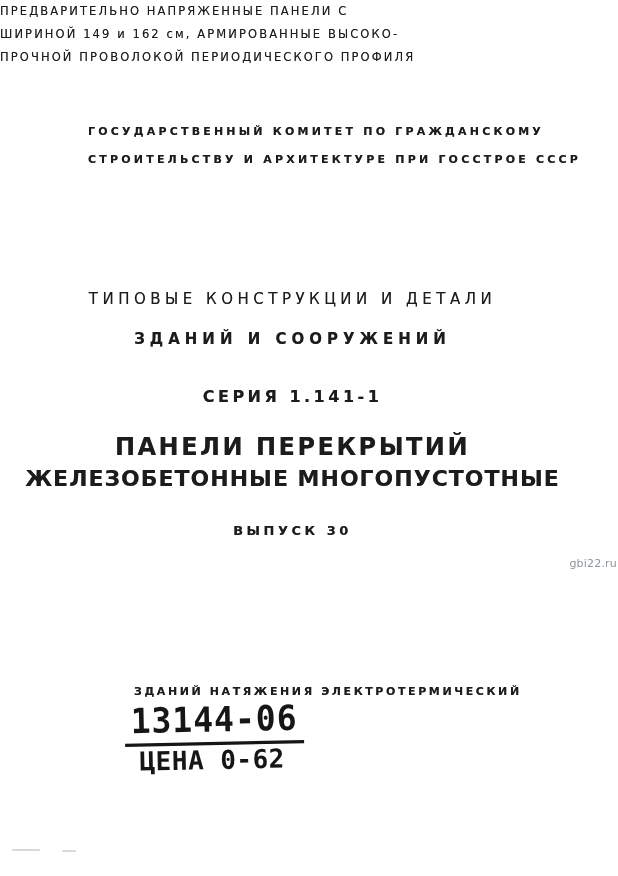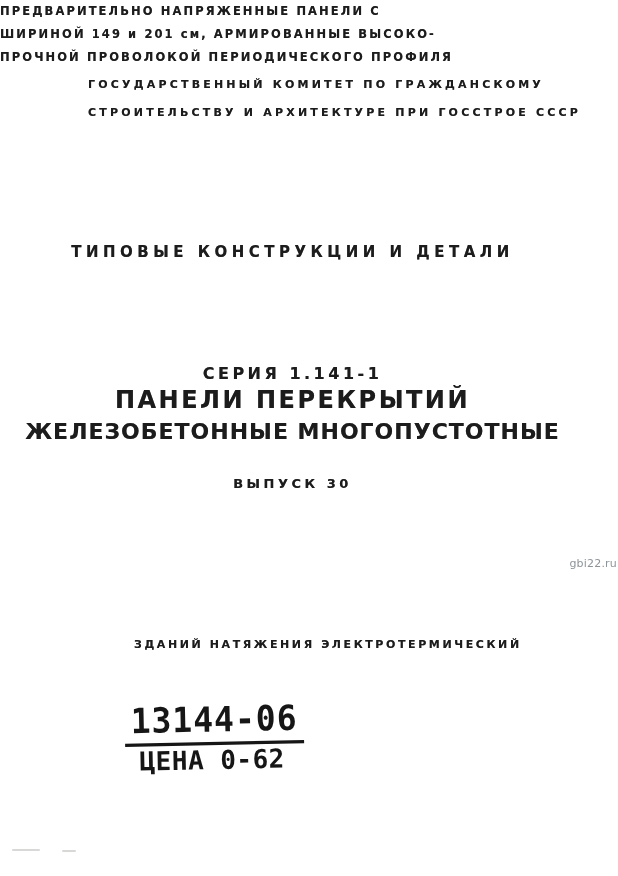--- a/index.html
+++ b/index.html
@@ -13,40 +13,41 @@
     position: relative;
     width: 618px; height: 876px;
     background: #ffffff;
     color: #1c1c1c;
   }
   .txt {
     position: absolute;
     white-space: nowrap;
     color: #1c1c1c;
     text-shadow: 0 0 0.5px rgba(20,20,20,0.55);
+    margin-top: 47px;
   }
   
   .org-header {
     left: 88px; top: 71px;
     font-size: 11px; font-weight: bold;
     letter-spacing: 3.2px; line-height: 28px;
   }
   
   .centered {
     left: 20px; width: 545px; text-align: center;
   }
-  .series-title-1 { top: 243px; font-size: 15px; font-weight: bold; letter-spacing: 4.5px; }
+  .series-title-1 { top: 243px; font-size: 15px; font-weight: normal; letter-spacing: 4.5px; }
   .series-title-2 { top: 283px; font-size: 15px; font-weight: bold; letter-spacing: 5px; }
-  .series-number  { top: 364px; font-size: 16px; font-weight: bold; letter-spacing: 3.5px; }
+  .series-number  { top: 340px; font-size: 16px; font-weight: bold; letter-spacing: 3.5px; }
   .main-title-1   { top: 386px; font-size: 24px; font-weight: bold; letter-spacing: 2.5px; }
   .main-title-2   { top: 419px; font-size: 22px; font-weight: bold; letter-spacing: 1px; }
   .issue-label    { top: 476px; font-size: 13px; font-weight: bold; letter-spacing: 3.5px; }
   .description {
     left: 99px; top: 509px;
-    font-size: 11.5px; font-weight: bold;
+    font-size: 11.5px; font-weight: normal;
     letter-spacing: 2.1px; line-height: 23px;
     white-space: nowrap;
     text-shadow: 0 0 0.5px rgba(20,20,20,0.55);
   }
   .method-label {
     left: 134px; top: 638px;
     font-size: 11px; font-weight: bold; letter-spacing: 2.6px;
   }
   
   .stamp {
@@ -89,31 +90,32 @@
 <body>
 
 <div class="page">
 
   <div class="txt org-header">
     <div>ГОСУДАРСТВЕННЫЙ КОМИТЕТ ПО ГРАЖДАНСКОМУ</div>
     <div>СТРОИТЕЛЬСТВУ И АРХИТЕКТУРЕ ПРИ ГОССТРОЕ СССР</div>
   </div>
 
   <div class="txt centered series-title-1">ТИПОВЫЕ КОНСТРУКЦИИ И ДЕТАЛИ</div>
+  <div class="txt centered series-title-2">ЗДАНИЙ И СООРУЖЕНИЙ</div>
 
   <div class="txt centered series-number">СЕРИЯ 1.141-1</div>
 
   <div class="txt centered main-title-2">ЖЕЛЕЗОБЕТОННЫЕ МНОГОПУСТОТНЫЕ</div>
   <div class="txt centered main-title-1">ПАНЕЛИ ПЕРЕКРЫТИЙ</div>
 
   <div class="txt centered issue-label">ВЫПУСК 30</div>
 
   <div class="description">
     <div>ПРЕДВАРИТЕЛЬНО НАПРЯЖЕННЫЕ ПАНЕЛИ С</div>
-    <div>ШИРИНОЙ 149 и 201 см, АРМИРОВАННЫЕ ВЫСОКО-</div>
+    <div>ШИРИНОЙ 149 и 162 см, АРМИРОВАННЫЕ ВЫСОКО-</div>
     <div>ПРОЧНОЙ ПРОВОЛОКОЙ ПЕРИОДИЧЕСКОГО ПРОФИЛЯ</div>
   </div>
 
   <div class="txt method-label">ЗДАНИЙ НАТЯЖЕНИЯ ЭЛЕКТРОТЕРМИЧЕСКИЙ</div>
 
   <div class="stamp">
     <div class="stamp-number">13144-06</div>
     <div class="stamp-price">ЦЕНА 0-62</div>
   </div>
 

